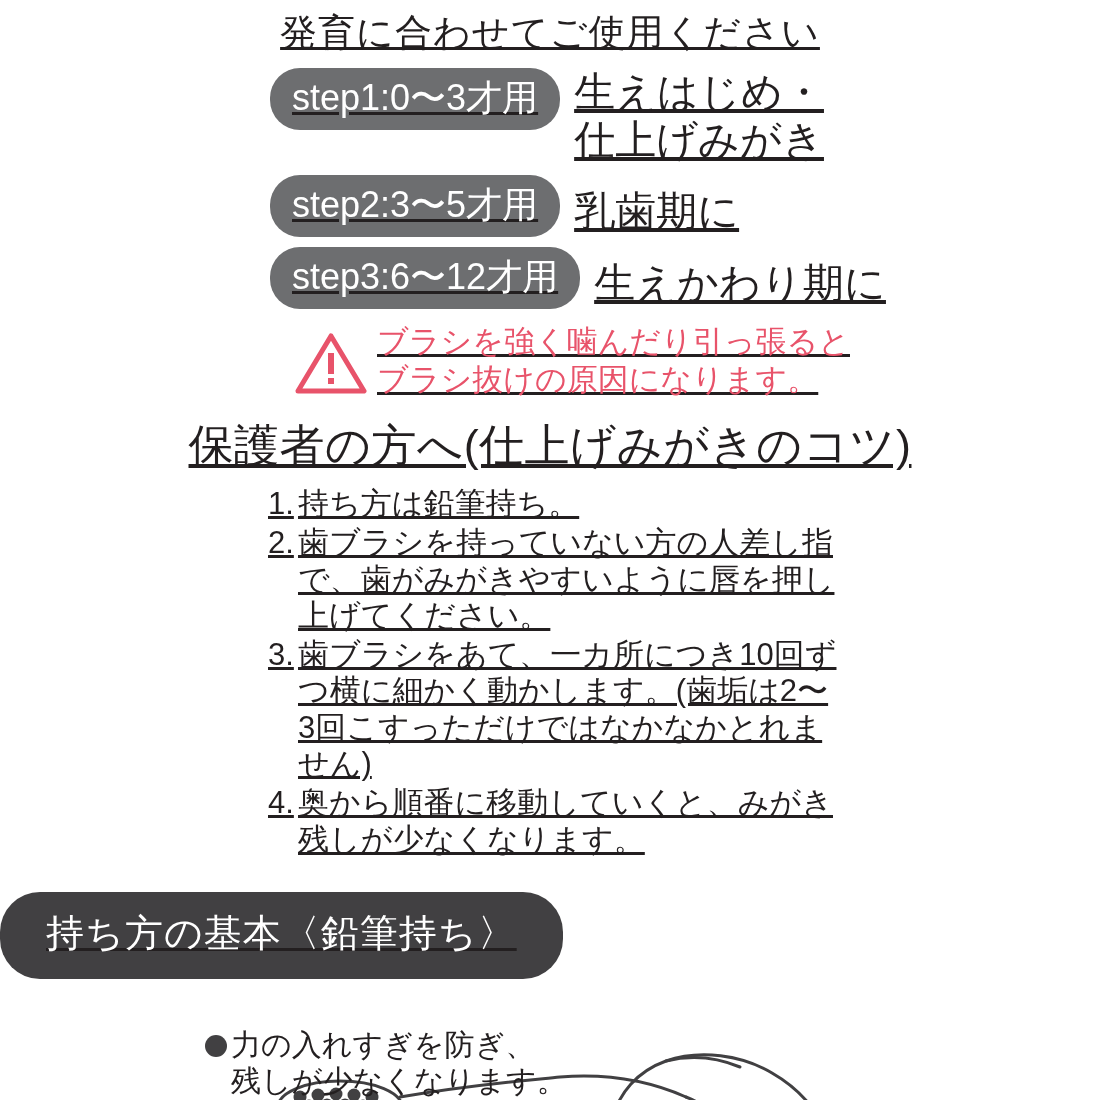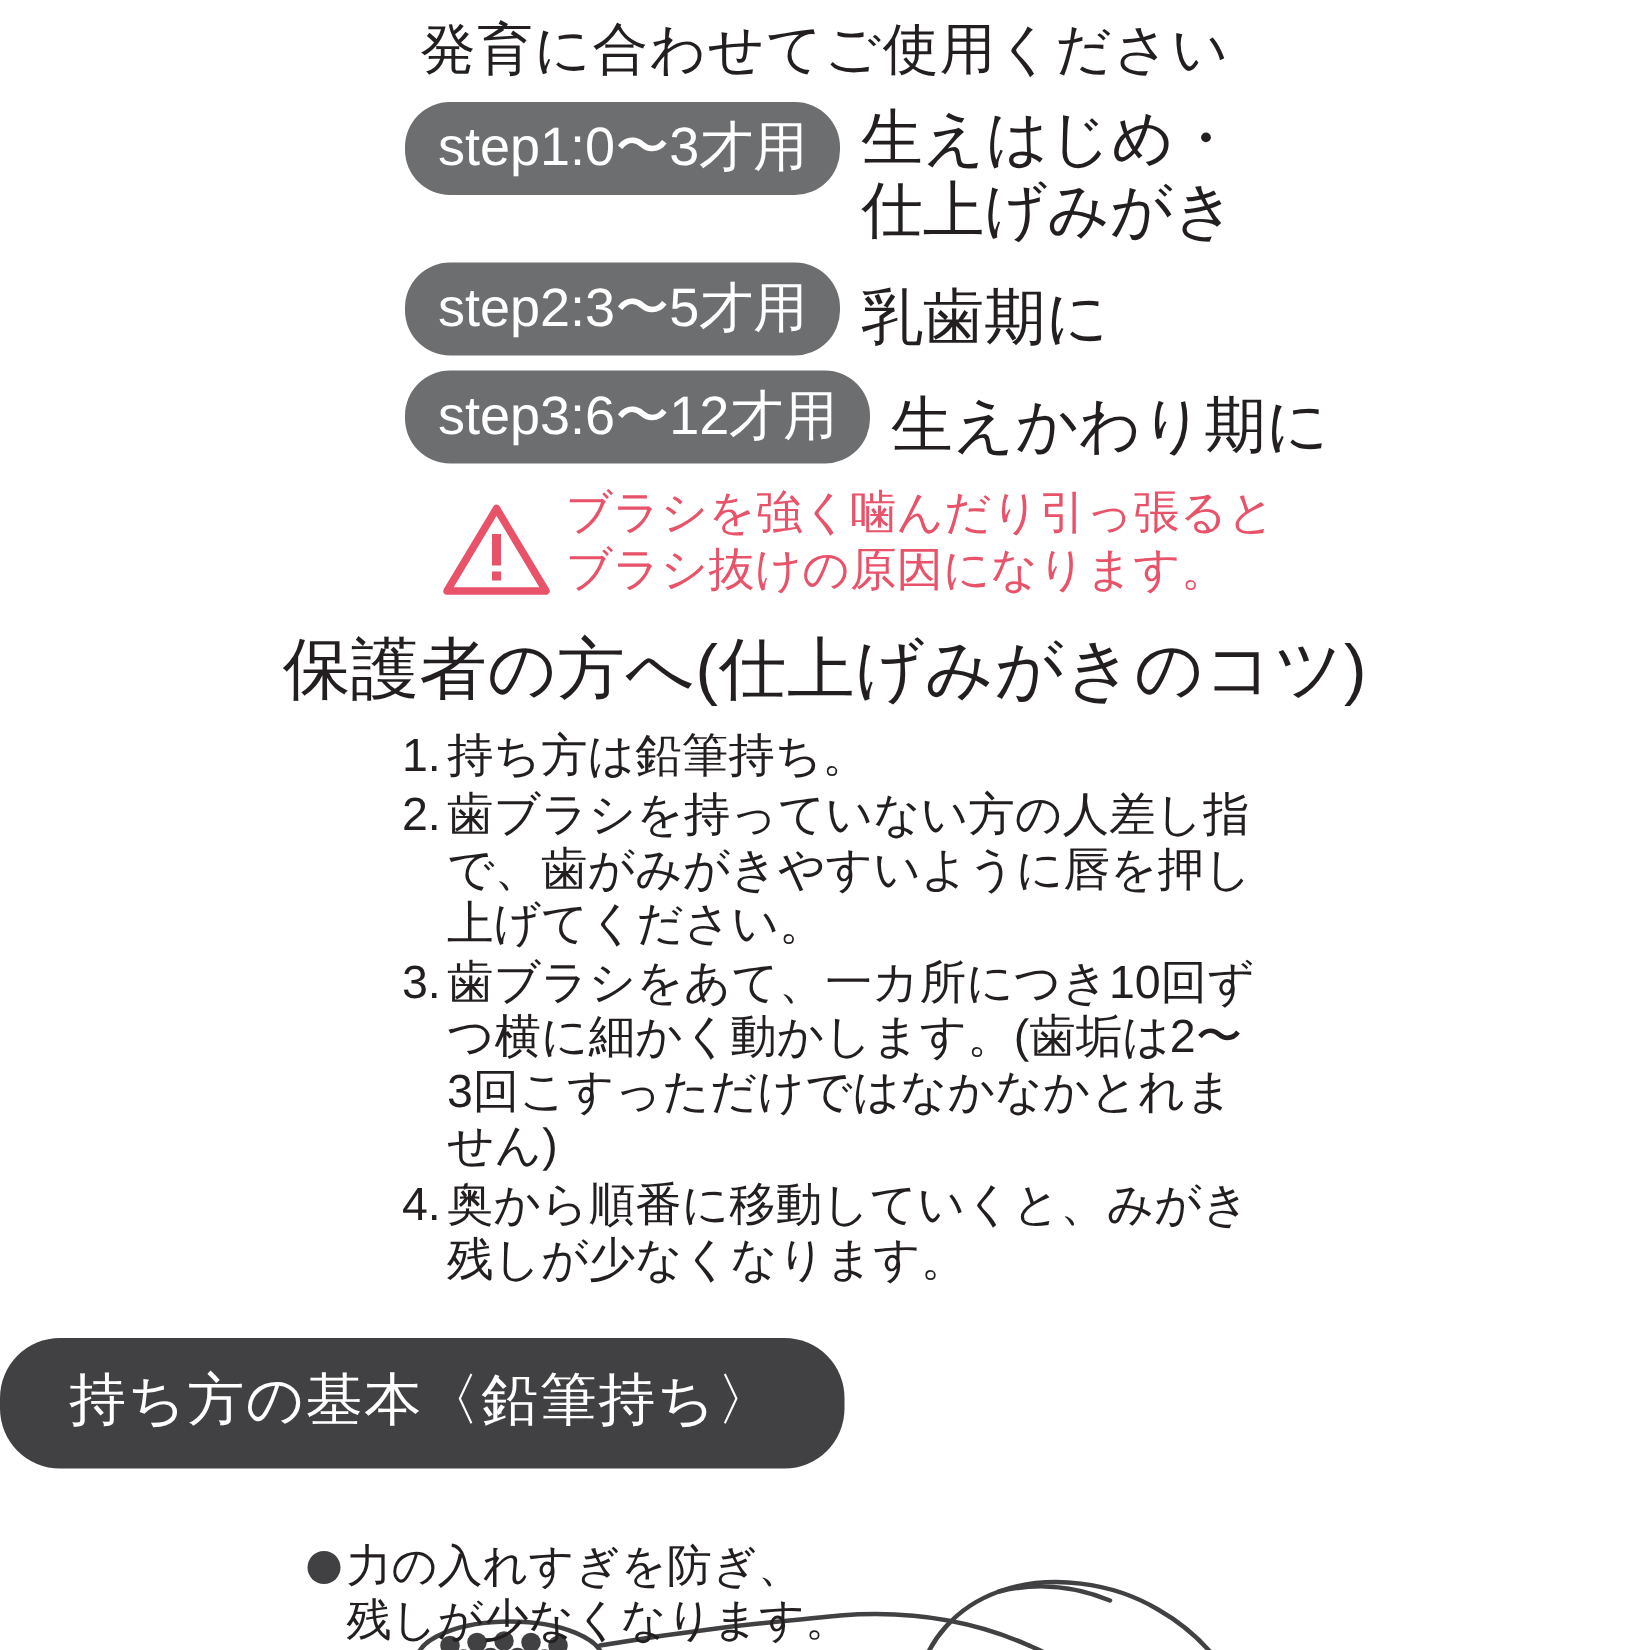--- a/index.html
+++ b/index.html
@@ -11,20 +11,21 @@
     height: 1100px;
     background: #ffffff;
     font-family: "Liberation Sans", sans-serif;
     color: #231f20;
     overflow: hidden;
   }
   .page {
     position: relative;
     width: 1100px;
     height: 1100px;
+    text-decoration: underline;
   }
 
   
   .header {
     text-align: center;
     font-size: 37px;
     letter-spacing: 1px;
     padding-top: 8px;
     color: #231f20;
   }
@@ -57,21 +58,21 @@
     padding-top: 2px;
     white-space: pre-line;
   }
   .step-row.one .step-desc { padding-top: 0px; }
   .step-row.two .step-desc { padding-top: 12px; }
   .step-row.three .step-desc { padding-top: 12px; }
 
   
   .warning {
     display: flex;
-    align-items: flex-end;
+    align-items: center;
     margin-top: 14px;
     padding-left: 295px;
   }
   .warn-icon {
     width: 72px;
     height: 64px;
     flex: 0 0 auto;
     margin-top: 4px;
   }
   .warn-text {

